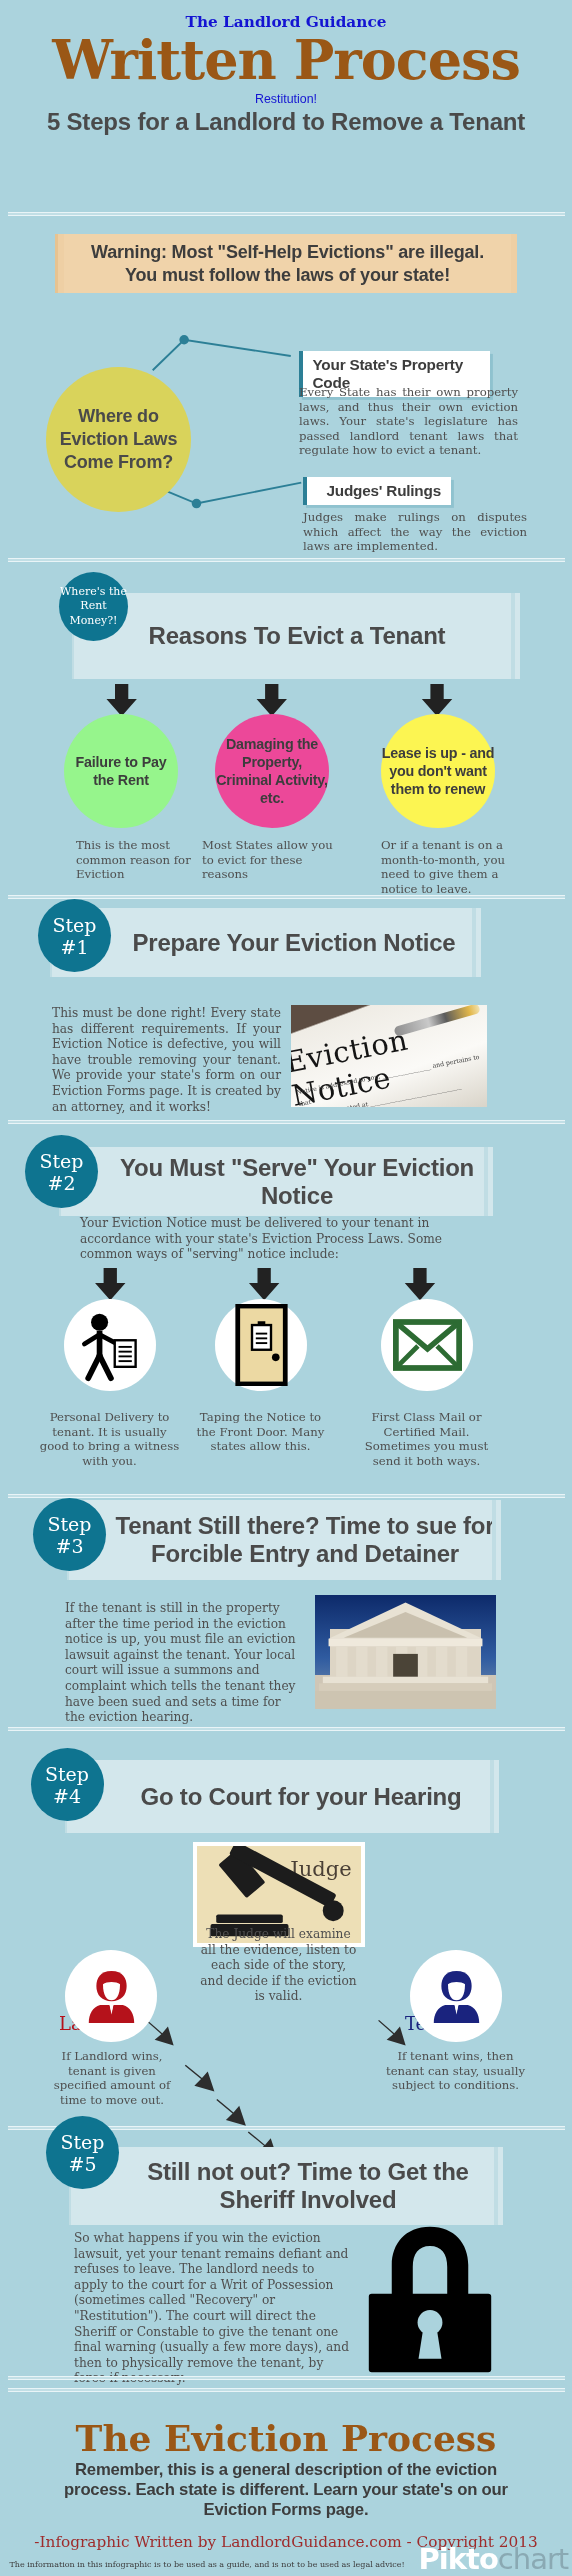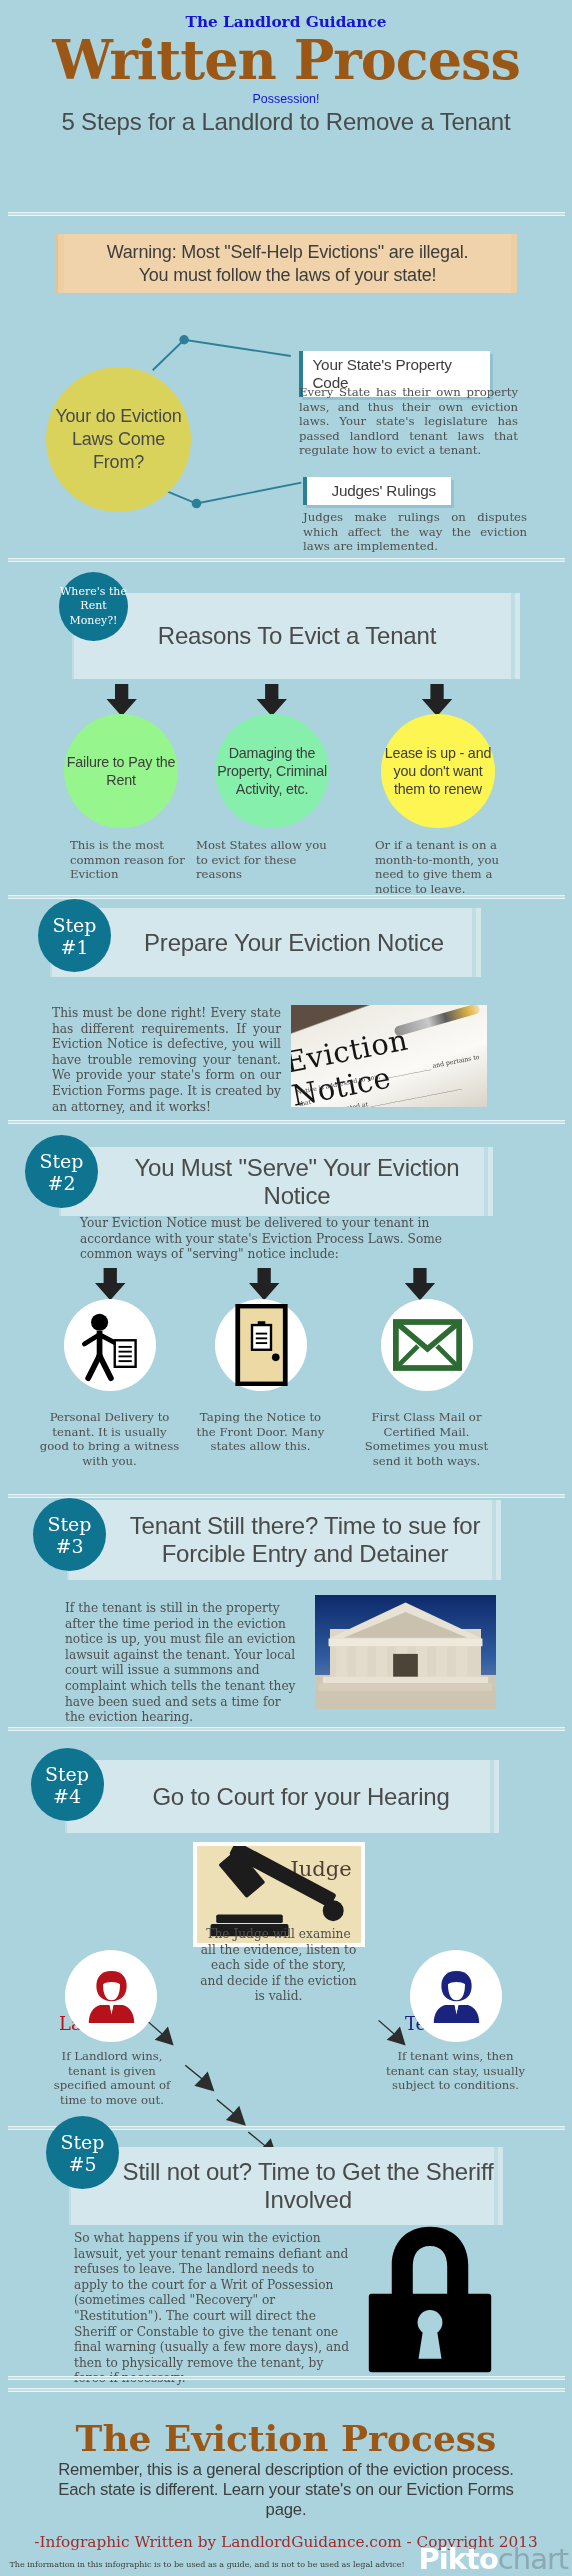--- a/index.html
+++ b/index.html
@@ -5,21 +5,21 @@
   * { box-sizing: border-box; margin: 0; padding: 0; }
   html, body { background: #abd3dd; }
   body {
     width: 572px; height: 2576px; position: relative;
     font-family: "Liberation Sans", sans-serif;
     overflow: hidden;
   }
   .page { position: relative; width: 572px; height: 2576px; background: #abd3dd; }
 
   
-  .cond { font-family: "Liberation Sans Narrow", "Liberation Sans", sans-serif; font-weight: normal; letter-spacing: -0.2px; }
+  .cond { font-family: "Liberation Sans Narrow", "Liberation Sans", sans-serif; font-weight: bold; letter-spacing: -0.2px; }
   .serif { font-family: "DejaVu Serif", "Liberation Serif", serif; }
   .abs { position: absolute; }
   .divider { position: absolute; left: 7.6px; width: 557px; height: 3.8px;
              border-top: 1px solid #e9f4f7; border-bottom: 1px solid #e9f4f7;
              background: #c2dfe6; }
 
   
   .brand { position: absolute; top: 13.4px; left: 0; width: 572px; text-align: center;
            color: #1414d2; font-size: 15.3px; font-weight: bold;
            font-family: "DejaVu Serif", serif; }
@@ -63,21 +63,21 @@
   
   .rentbadge { position: absolute; left: 59px; top: 572px; width: 69px; height: 69px;
      border-radius: 50%; background: #0e7490; color:#fff; display:flex; align-items:center;
      justify-content:center; text-align:center; font-family:"DejaVu Serif", serif;
      font-size: 11px; line-height: 14.3px; z-index: 5;}
 
   
   .rcircle { position:absolute; width:114px; height:114px; border-radius:50%;
      display:flex; align-items:center; justify-content:center; }
   .rcircle span { font-size: 14.3px; line-height: 18px; text-align:center; color:#3d3d3d; }
-  .rcap { position:absolute; width:134px; color:#4f4f4f; font-size:11.7px; line-height:14.6px; }
+  .rcap { position:absolute; width:134px; color:#4f4f4f; font-size:11.7px; line-height:14.6px;margin-left:6px; }
 
   .bodytext { position: absolute; color: #4f4f4f; font-size: 12.2px; line-height: 15.6px; }
 
   .photo { position: absolute; overflow: hidden; }
 
   .whitecirc { position:absolute; width:92px; height:92px; border-radius:50%;
      background:#fff; display:flex; align-items:center; justify-content:center; }
 
   .servcap { position:absolute; width:143px; text-align:center; color:#4f4f4f;
      font-size:11.7px; line-height:14.6px; }
@@ -98,21 +98,21 @@
   .pikto b { color:#ffffff; font-weight:bold; }
   .pikto i { color:#8aa9b3; font-style:normal; }
 </style>
 </head>
 <body>
 
 <div class="page">
 
   <div class="brand">The Landlord Guidance</div>
   <div class="maintitle">Written Process</div>
-  <div class="infog">Possession!</div>
+  <div class="infog">Restitution!</div>
   <div class="subtitle cond">5 Steps for a Landlord to Remove a Tenant</div>
 
   <div class="divider" style="top:212px;"></div>
 
   <div class="warnbox">
     <div class="inner">
       <div class="warntext cond">
         <div>Warning: Most "Self-Help Evictions" are illegal.</div>
         <div>You must follow the laws of your state!</div>
       </div>
@@ -120,21 +120,21 @@
   </div>
 
   <svg class="abs" style="left:0;top:315px;width:572px;height:219px;" viewBox="0 0 600 230" width="572" height="219">
     <polyline points="160,58 193,26 305,43" fill="none" stroke="#2c7f96" stroke-width="2"></polyline>
     <circle cx="193" cy="26" r="5" fill="#2c7f96"></circle>
     <polyline points="172,184 206,198 316,176" fill="none" stroke="#2c7f96" stroke-width="2"></polyline>
     <circle cx="206" cy="198" r="5" fill="#2c7f96"></circle>
   </svg>
 
   <div class="ycircle">
-    <span class="cond">Your do Eviction Laws Come From?</span>
+    <span class="cond">Where do Eviction Laws Come From?</span>
   </div>
 
   <div class="calloutTitle cond" style="left:299px; top:351px; width:191px;">Your State's Property Code</div>
   <div class="calloutBody serif" style="left:299px; top:385px; width:219px;">Every State has their own property laws, and thus their own eviction laws.  Your state's legislature has passed landlord tenant laws that regulate how to evict a tenant.</div>
 
   <div class="calloutTitle cond" style="left:303px; top:477px; width:148px; text-align:center;padding-left:17px;">Judges' Rulings</div>
   <div class="calloutBody serif" style="left:303px; top:510px; width:224px;">Judges make rulings on disputes which affect the way the eviction laws are implemented.</div>
 
   <div class="divider" style="top:558px;"></div>
 
@@ -150,21 +150,21 @@
     <g fill="#222">
       <path d="M120,2 h14 v16 h9 l-16,18 l-16,-18 h9 z"></path>
       <path d="M278,2 h14 v16 h9 l-16,18 l-16,-18 h9 z"></path>
       <path d="M452,2 h14 v16 h9 l-16,18 l-16,-18 h9 z"></path>
     </g>
   </svg>
 
   <div class="rcircle" style="left:64px; top:714px; background:#96f58c;">
     <span class="cond">Failure to Pay the Rent</span>
   </div>
-  <div class="rcircle" style="left:215px; top:714px; background:#86efac;">
+  <div class="rcircle" style="left:215px; top:714px; background:#ec4899;">
     <span class="cond">Damaging the Property, Criminal Activity, etc.</span>
   </div>
   <div class="rcircle" style="left:381px; top:714px; background:#fcf552;">
     <span class="cond">Lease is up - and you don't want them to renew</span>
   </div>
 
   <div class="rcap serif" style="left:70px; top:838px;">This is the most common reason for Eviction</div>
   <div class="rcap serif" style="left:196px; top:838px;">Most States allow you to evict for these reasons</div>
   <div class="rcap serif" style="left:375px; top:838px;">Or if a tenant is on a month-to-month, you need to give them a notice to leave.</div>
 

